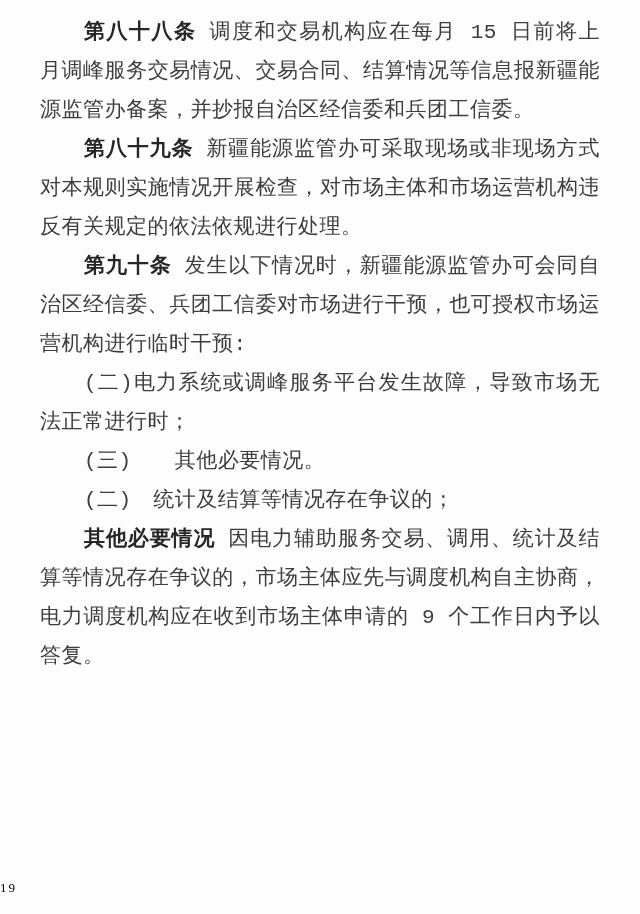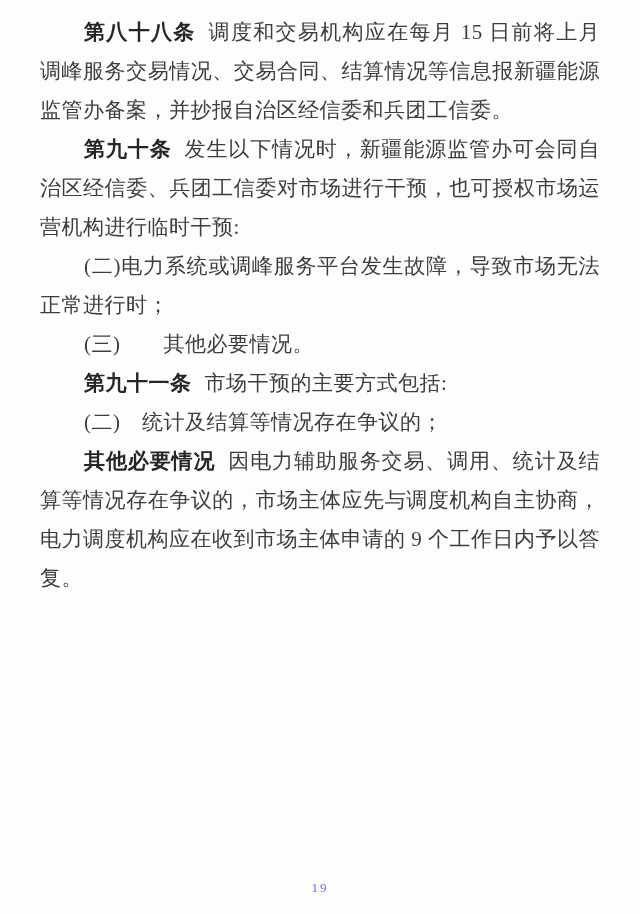--- a/index.html
+++ b/index.html
@@ -14,20 +14,21 @@
     margin: 0 auto;
     background: #fdfdfd;
     overflow: hidden;
     font-family: "Liberation Serif", "DejaVu Serif", serif;
   }
   .content {
     position: absolute;
     top: 13px;
     left: 40px;
     width: 560px;
+    font-family: Liberation Mono, monospace;
   }
   .para {
     margin: 0;
     font-size: 21px;
     line-height: 39px;
     color: #3d3d3d;
     text-align: justify;
     text-justify: inter-ideograph;
     text-indent: 44px;
     letter-spacing: 0.5px;
@@ -38,53 +39,52 @@
     color: #262626;
   }
   .article-heading:not(:empty) {
     margin-right: 13px;
   }
   .page-number {
     position: absolute;
     left: 0;
     right: 0;
     bottom: 18px;
-    text-align: center;
     font-size: 13px;
     letter-spacing: 2px;
-    color: #8b5cf6;
+    color: #000000;
   }
 </style>
 </head>
 <body>
 
 <div class="page">
   <div class="content">
 
     <p class="para">
       <span class="article-heading">第八十八条</span><span>调度和交易机构应在每月 15 日前将上月调峰服务交易情况、交易合同、结算情况等信息报新疆能源监管办备案，并抄报自治区经信委和兵团工信委。</span>
     </p>
 
+    <p class="para">
+      <span class="article-heading">第八十九条</span><span>新疆能源监管办可采取现场或非现场方式对本规则实施情况开展检查，对市场主体和市场运营机构违反有关规定的依法依规进行处理。</span>
+    </p>
 
     <p class="para">
       <span class="article-heading">第九十条</span><span>发生以下情况时，新疆能源监管办可会同自治区经信委、兵团工信委对市场进行干预，也可授权市场运营机构进行临时干预:</span>
     </p>
 
 
     <p class="para">
       <span class="article-heading"></span><span>(二)电力系统或调峰服务平台发生故障，导致市场无法正常进行时；</span>
     </p>
 
     <p class="para">
       <span class="article-heading"></span><span>(三)　　其他必要情况。</span>
     </p>
 
-    <p class="para">
-      <span class="article-heading">第九十一条</span><span>市场干预的主要方式包括:</span>
-    </p>
 
 
     <p class="para">
       <span class="article-heading"></span><span>(二)　统计及结算等情况存在争议的；</span>
     </p>
 
 
     <p class="para">
       <span class="article-heading">其他必要情况</span><span>因电力辅助服务交易、调用、统计及结算等情况存在争议的，市场主体应先与调度机构自主协商，电力调度机构应在收到市场主体申请的 9 个工作日内予以答复。</span>
     </p>

